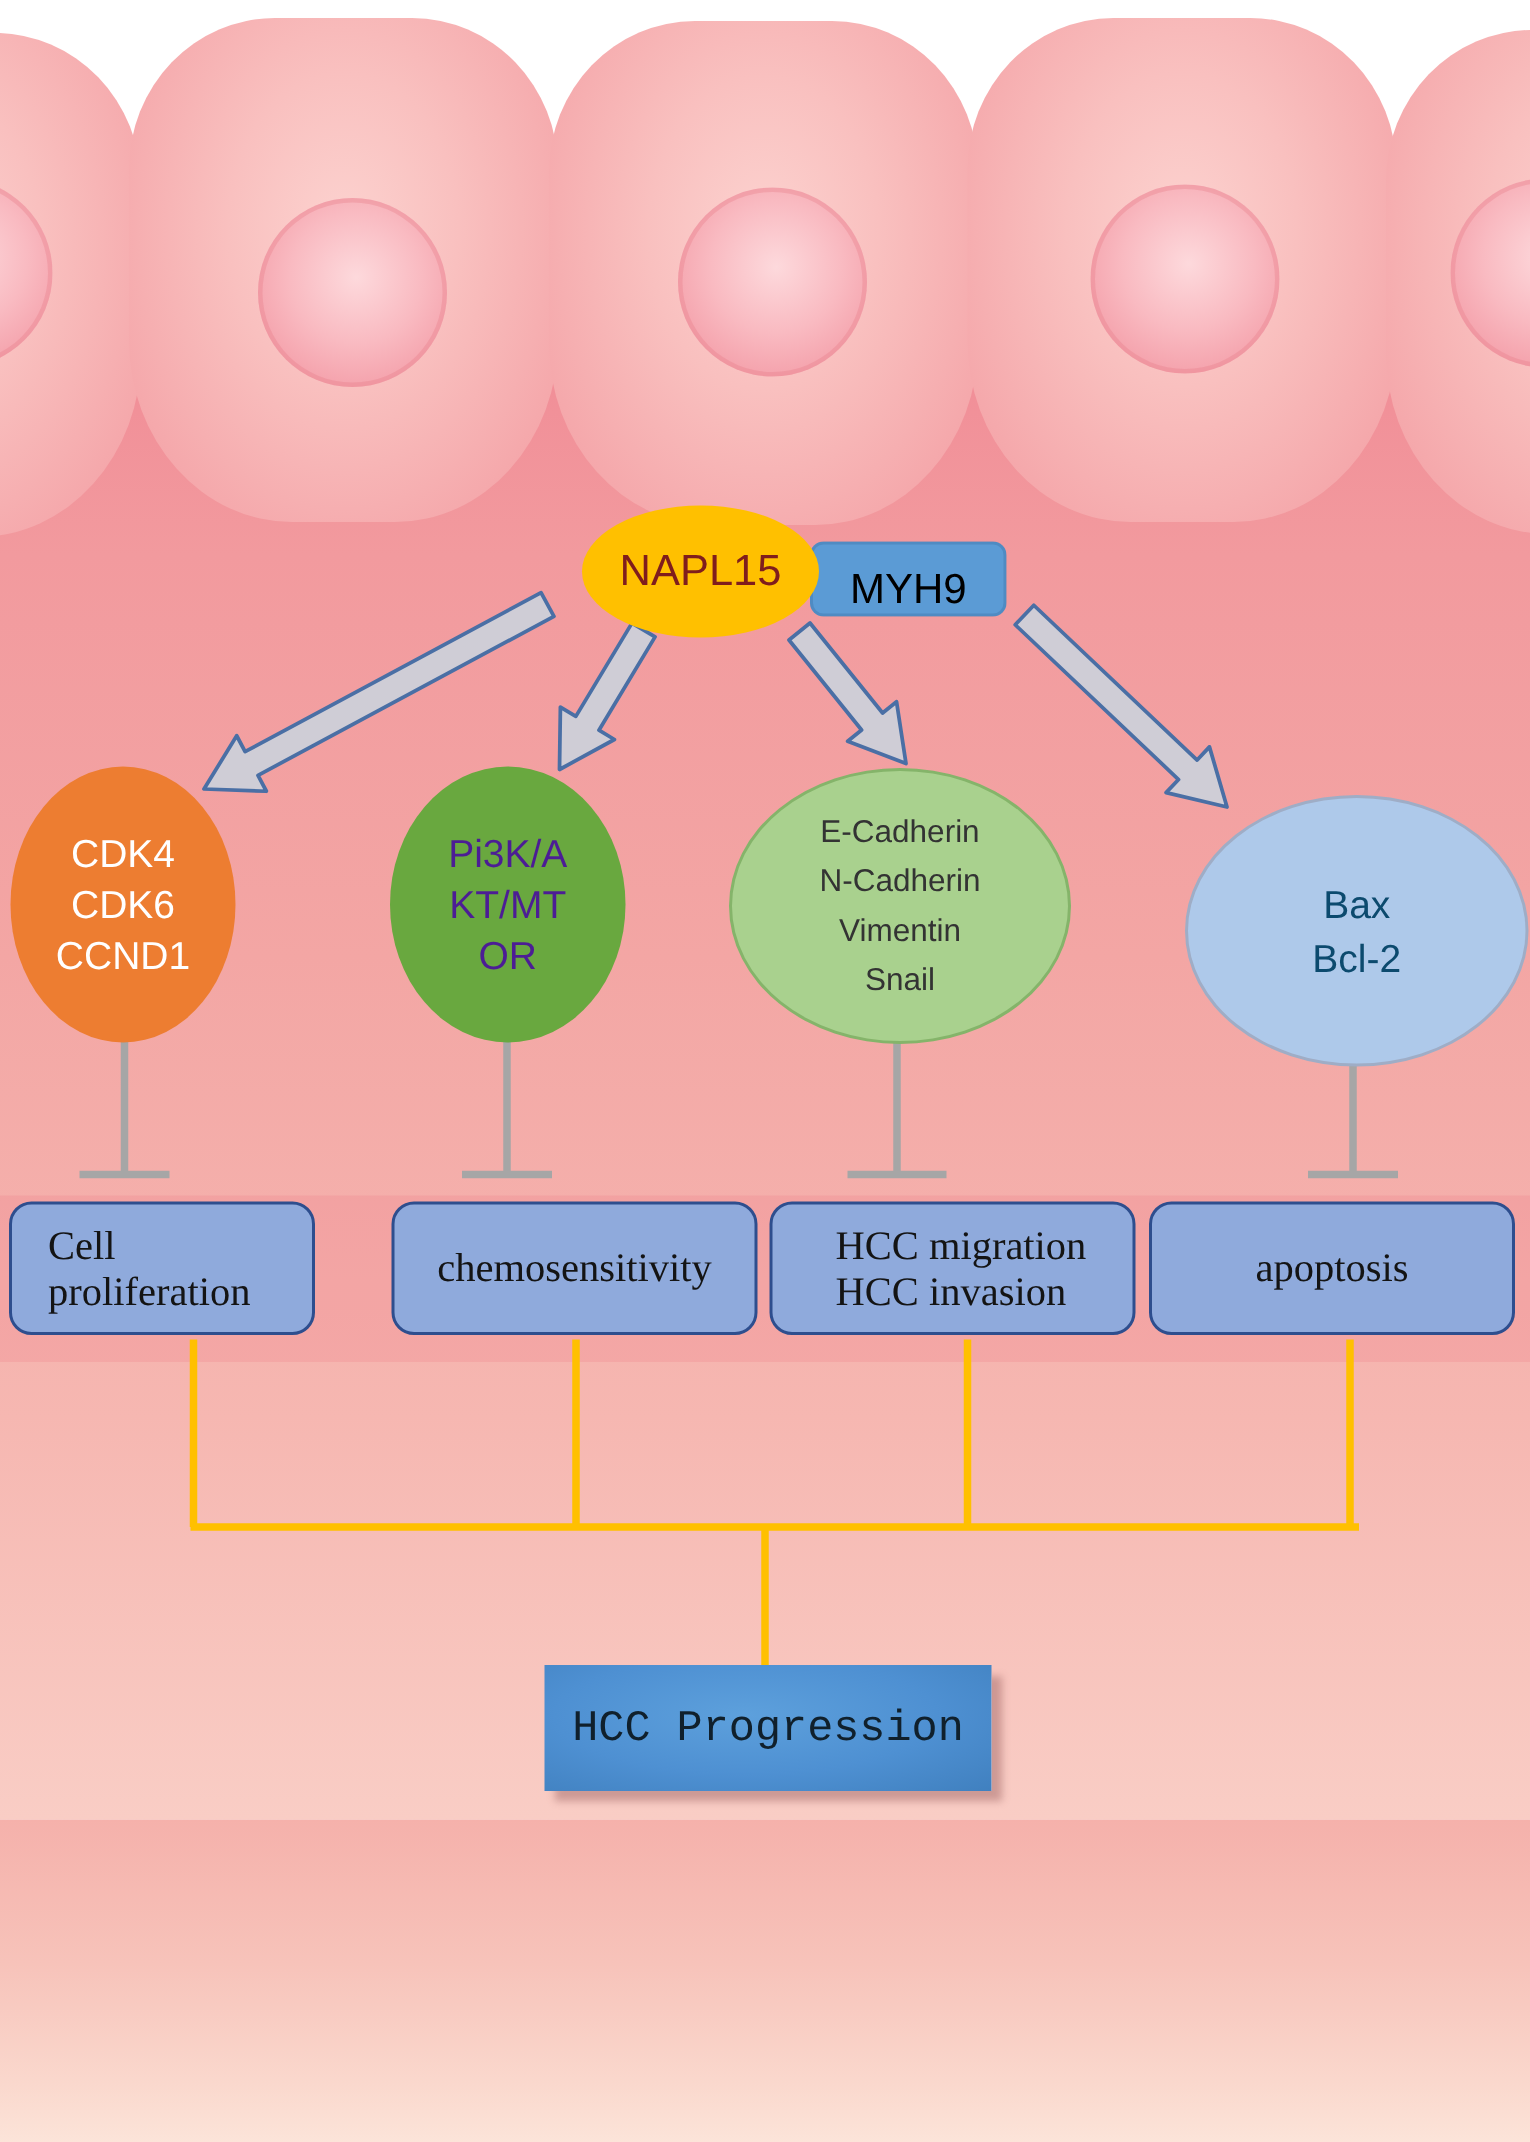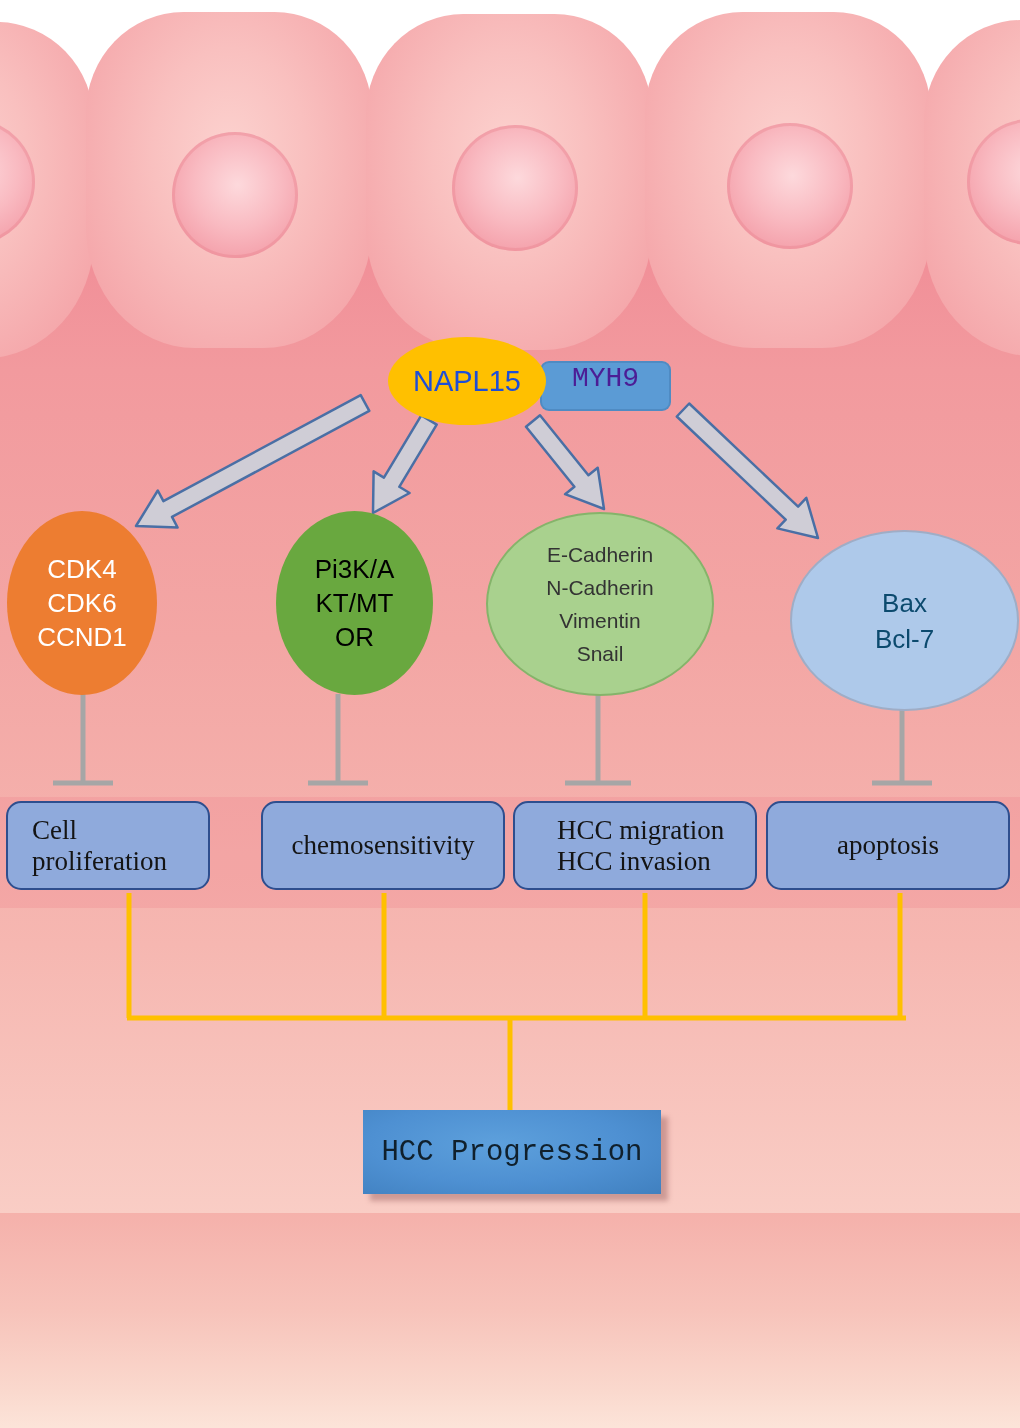--- a/index.html
+++ b/index.html
@@ -24,32 +24,32 @@
   .cell-a{left:-192px;top:22px;}  .cell-a .nucleus{left:101px;top:97px;}
   .cell-b{left:86px;top:12px;}    .cell-b .nucleus{left:86px;top:120px;}
   .cell-c{left:366px;top:14px;}   .cell-c .nucleus{left:86px;top:111px;}
   .cell-d{left:645px;top:12px;}   .cell-d .nucleus{left:82px;top:111px;}
   .cell-e{left:924px;top:20px;}   .cell-e .nucleus{left:43px;top:99px;}
   
   .overlay{position:absolute;left:0;top:0;width:1020px;height:1428px;pointer-events:none;}
   
   .hub-ellipse{position:absolute;left:388px;top:337px;width:158px;height:88px;border-radius:50%;
     background:#ffc000;display:flex;align-items:center;justify-content:center;z-index:6;
-    color:#1d4ed8;font-size:29px;}
+    color:#7f1d1d;font-size:29px;}
   .hub-rect{position:absolute;left:540px;top:361px;width:127px;height:46px;border-radius:9px;
-    background:#5b9bd5;border:2px solid rgba(70,125,180,0.55);display:flex;align-items:flex-start;
-    justify-content:center;z-index:5;color:#4c1d95;font-size:28px;font-family:Liberation Mono, monospace;}
+    background:#5b9bd5;border:2px solid rgba(70,125,180,0.55);display:flex;align-items:flex-end;
+    justify-content:center;z-index:5;color:#000000;font-size:28px;}
   
   .node{position:absolute;border-radius:50%;display:flex;flex-direction:column;align-items:center;
     justify-content:center;text-align:center;z-index:4;}
   .node span{display:block;}
   .node-1{left:7px;top:511px;width:150px;height:184px;background:#ed7d31;
     color:#ffffff;font-size:26px;line-height:34px;}
-  .node-2{left:276px;top:511px;width:157px;height:184px;background:#69a83f;
-    color:#000000;font-size:26px;line-height:34px;align-items:center;}
+  .node-2{left:260px;top:511px;width:157px;height:184px;background:#69a83f;
+    color:#4c1d95;font-size:26px;line-height:34px;align-items:center;}
   .node-3{left:486px;top:512px;width:224px;height:180px;background:#a9d18e;
     border:2px solid #85b46a;color:#333333;font-size:21px;line-height:33px;}
   .node-4{left:790px;top:530px;width:225px;height:177px;background:#aec9ea;
     border:2px solid #9fadc6;color:#0c4a6e;font-size:26px;line-height:36px;}
   
   .outcome{position:absolute;top:801px;height:89px;border-radius:15px;background:#8faadc;
     border:2px solid #2e4e8e;box-sizing:border-box;display:flex;flex-direction:column;
     justify-content:center;align-items:center;z-index:4;
     font-family:"Liberation Serif", serif;font-size:27px;color:#141414;line-height:31px;}
   .outcome-1{left:6px;width:204px;padding-left:24px;}
@@ -136,21 +136,21 @@
     <span>OR</span>
   </div>
   <div class="node node-3">
     <span>E-Cadherin</span>
     <span>N-Cadherin</span>
     <span>Vimentin</span>
     <span>Snail</span>
   </div>
   <div class="node node-4">
     <span>Bax</span>
-    <span>Bcl-7</span>
+    <span>Bcl-2</span>
   </div>
 
   <div class="outcome outcome-1">
     <span>Cell proliferation</span>
   </div>
   <div class="outcome outcome-2">
     <span>chemosensitivity</span>
   </div>
   <div class="outcome outcome-3">
     <span>HCC migration</span>

